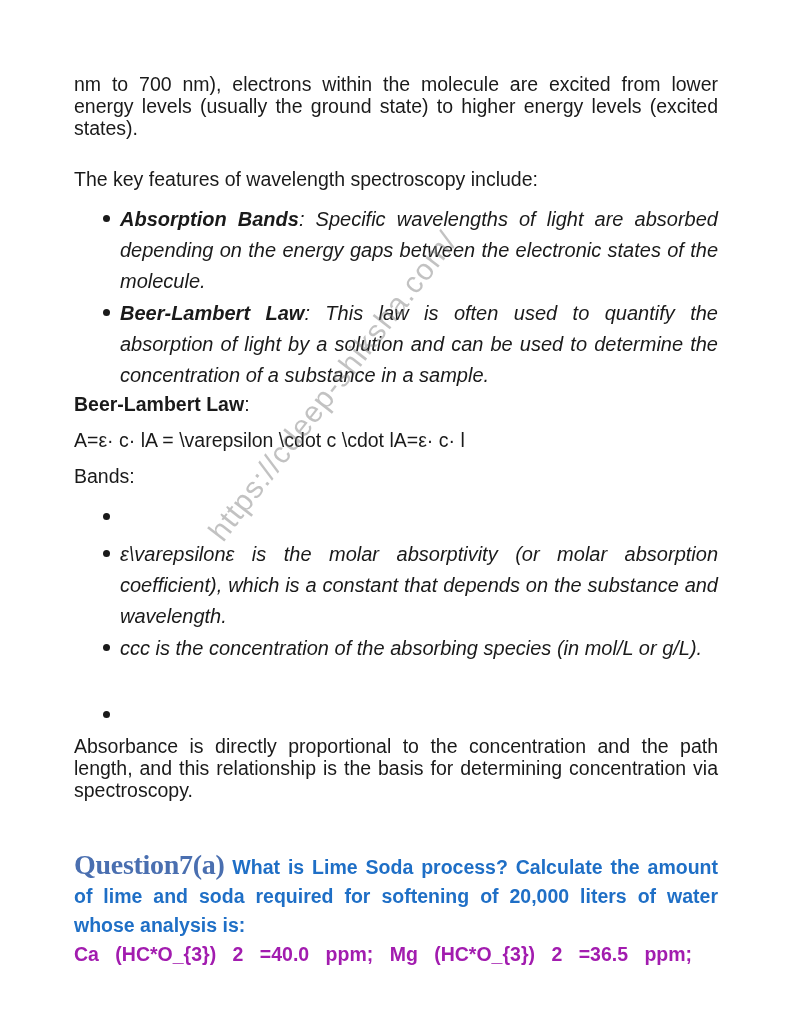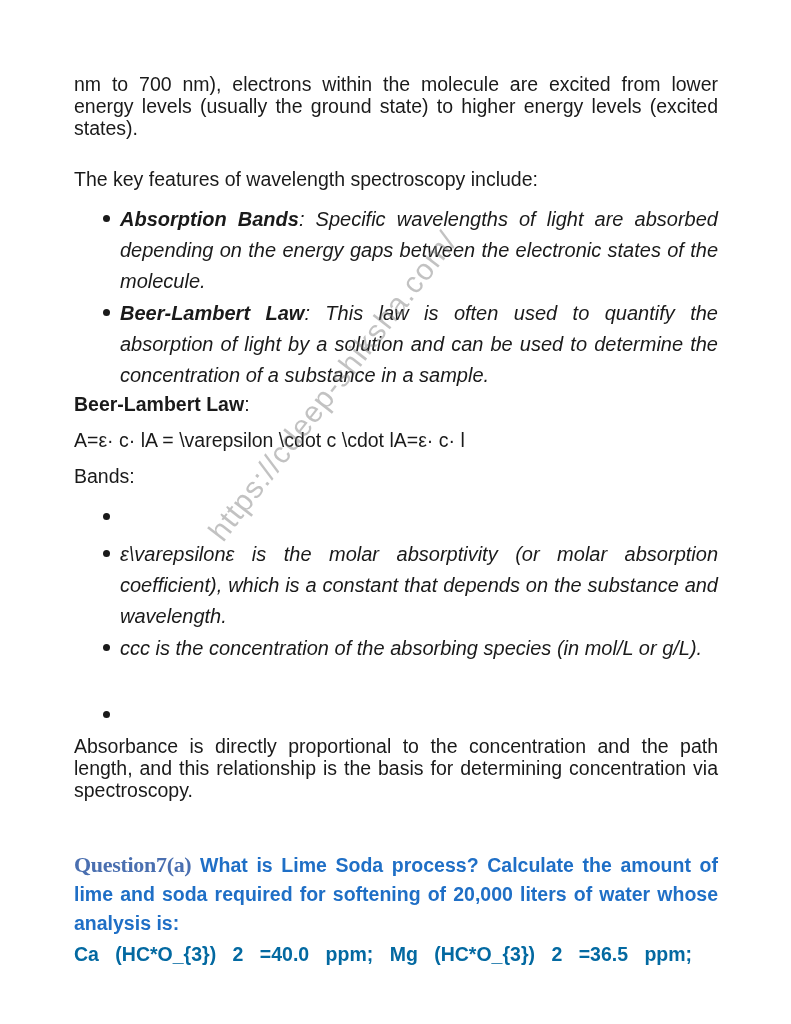--- a/index.html
+++ b/index.html
@@ -72,30 +72,30 @@
       width: 644px;
       color: #1f6fc6;
       font-weight: bold;
       font-size: 19.5px;
       line-height: 29px;
       text-align: justify;
     }
     .q-label {
       font-family: "Liberation Serif", "DejaVu Serif", serif;
       color: #4a6fb0;
-      font-size: 22px;
+      font-size: 28px;
       font-weight: bold;
       letter-spacing: -0.3px;
     }
     .q-data {
       position: absolute;
       top: 920px;
       left: 0;
       width: 644px;
-      color: #0369a1;
+      color: #a21caf;
       font-weight: bold;
       font-size: 19.5px;
       line-height: 29px;
       word-spacing: 11px;
       white-space: nowrap;
     }
     .watermark {
       position: absolute;
       left: 215px;
       top: 520px;

